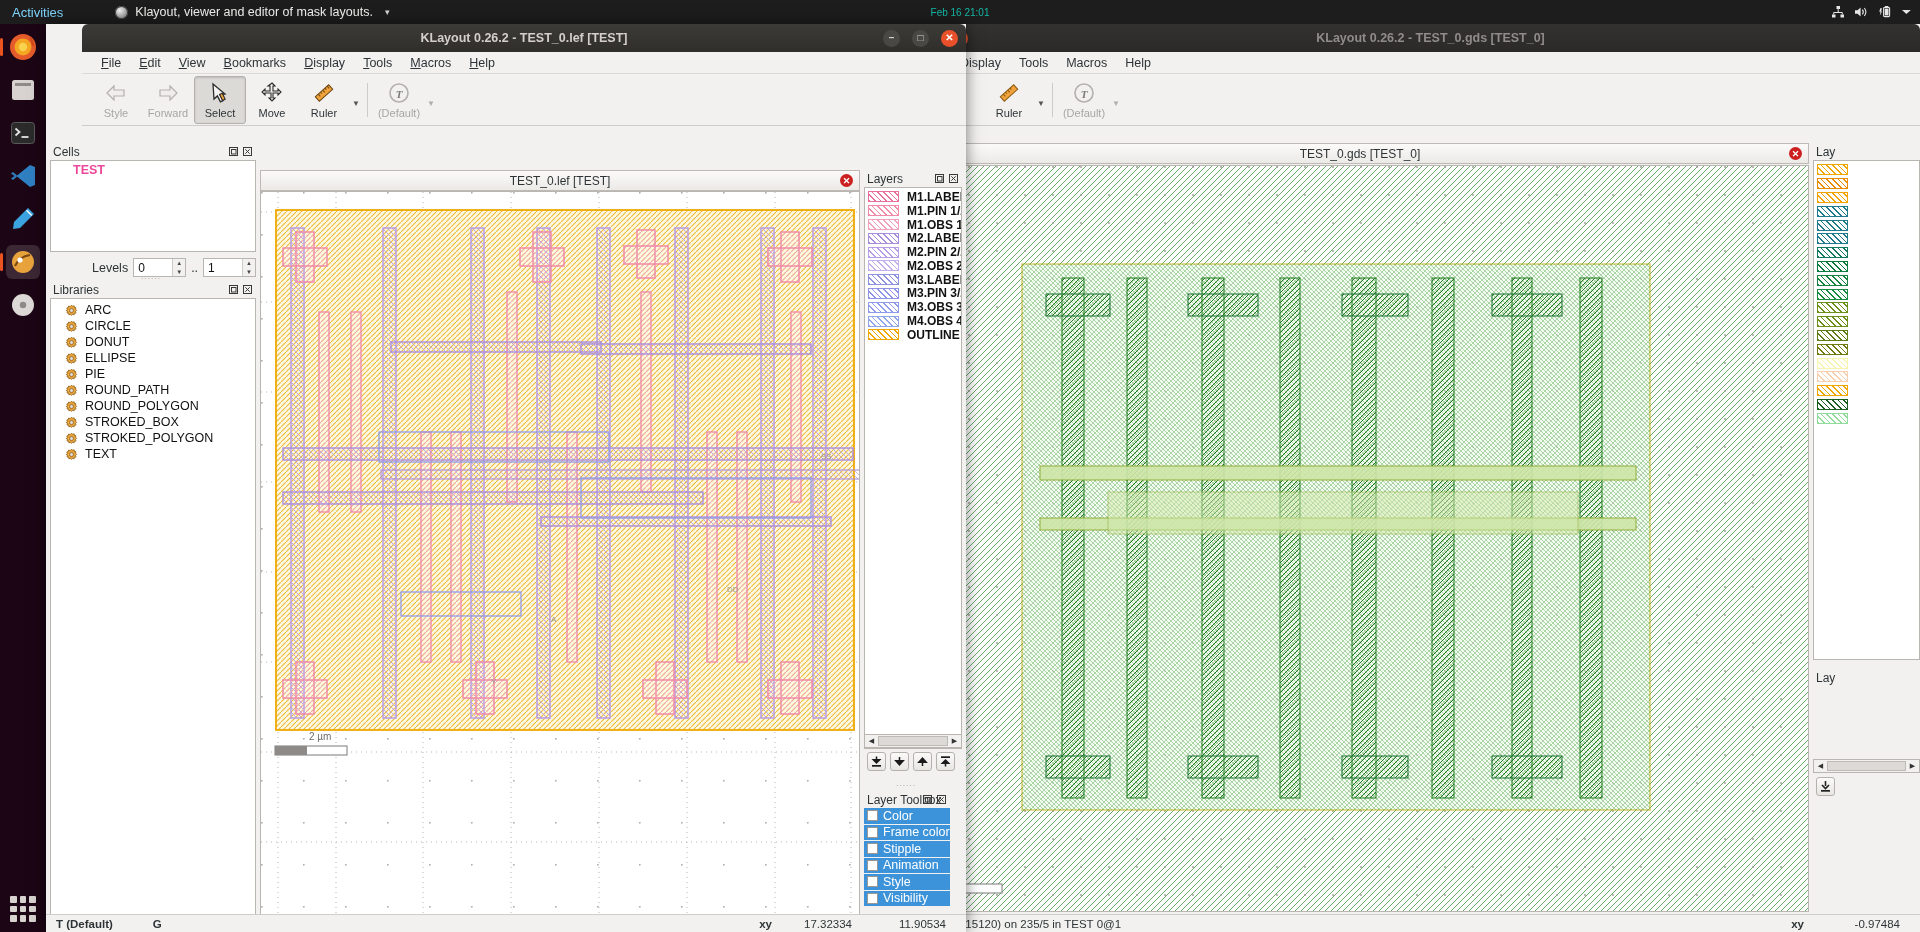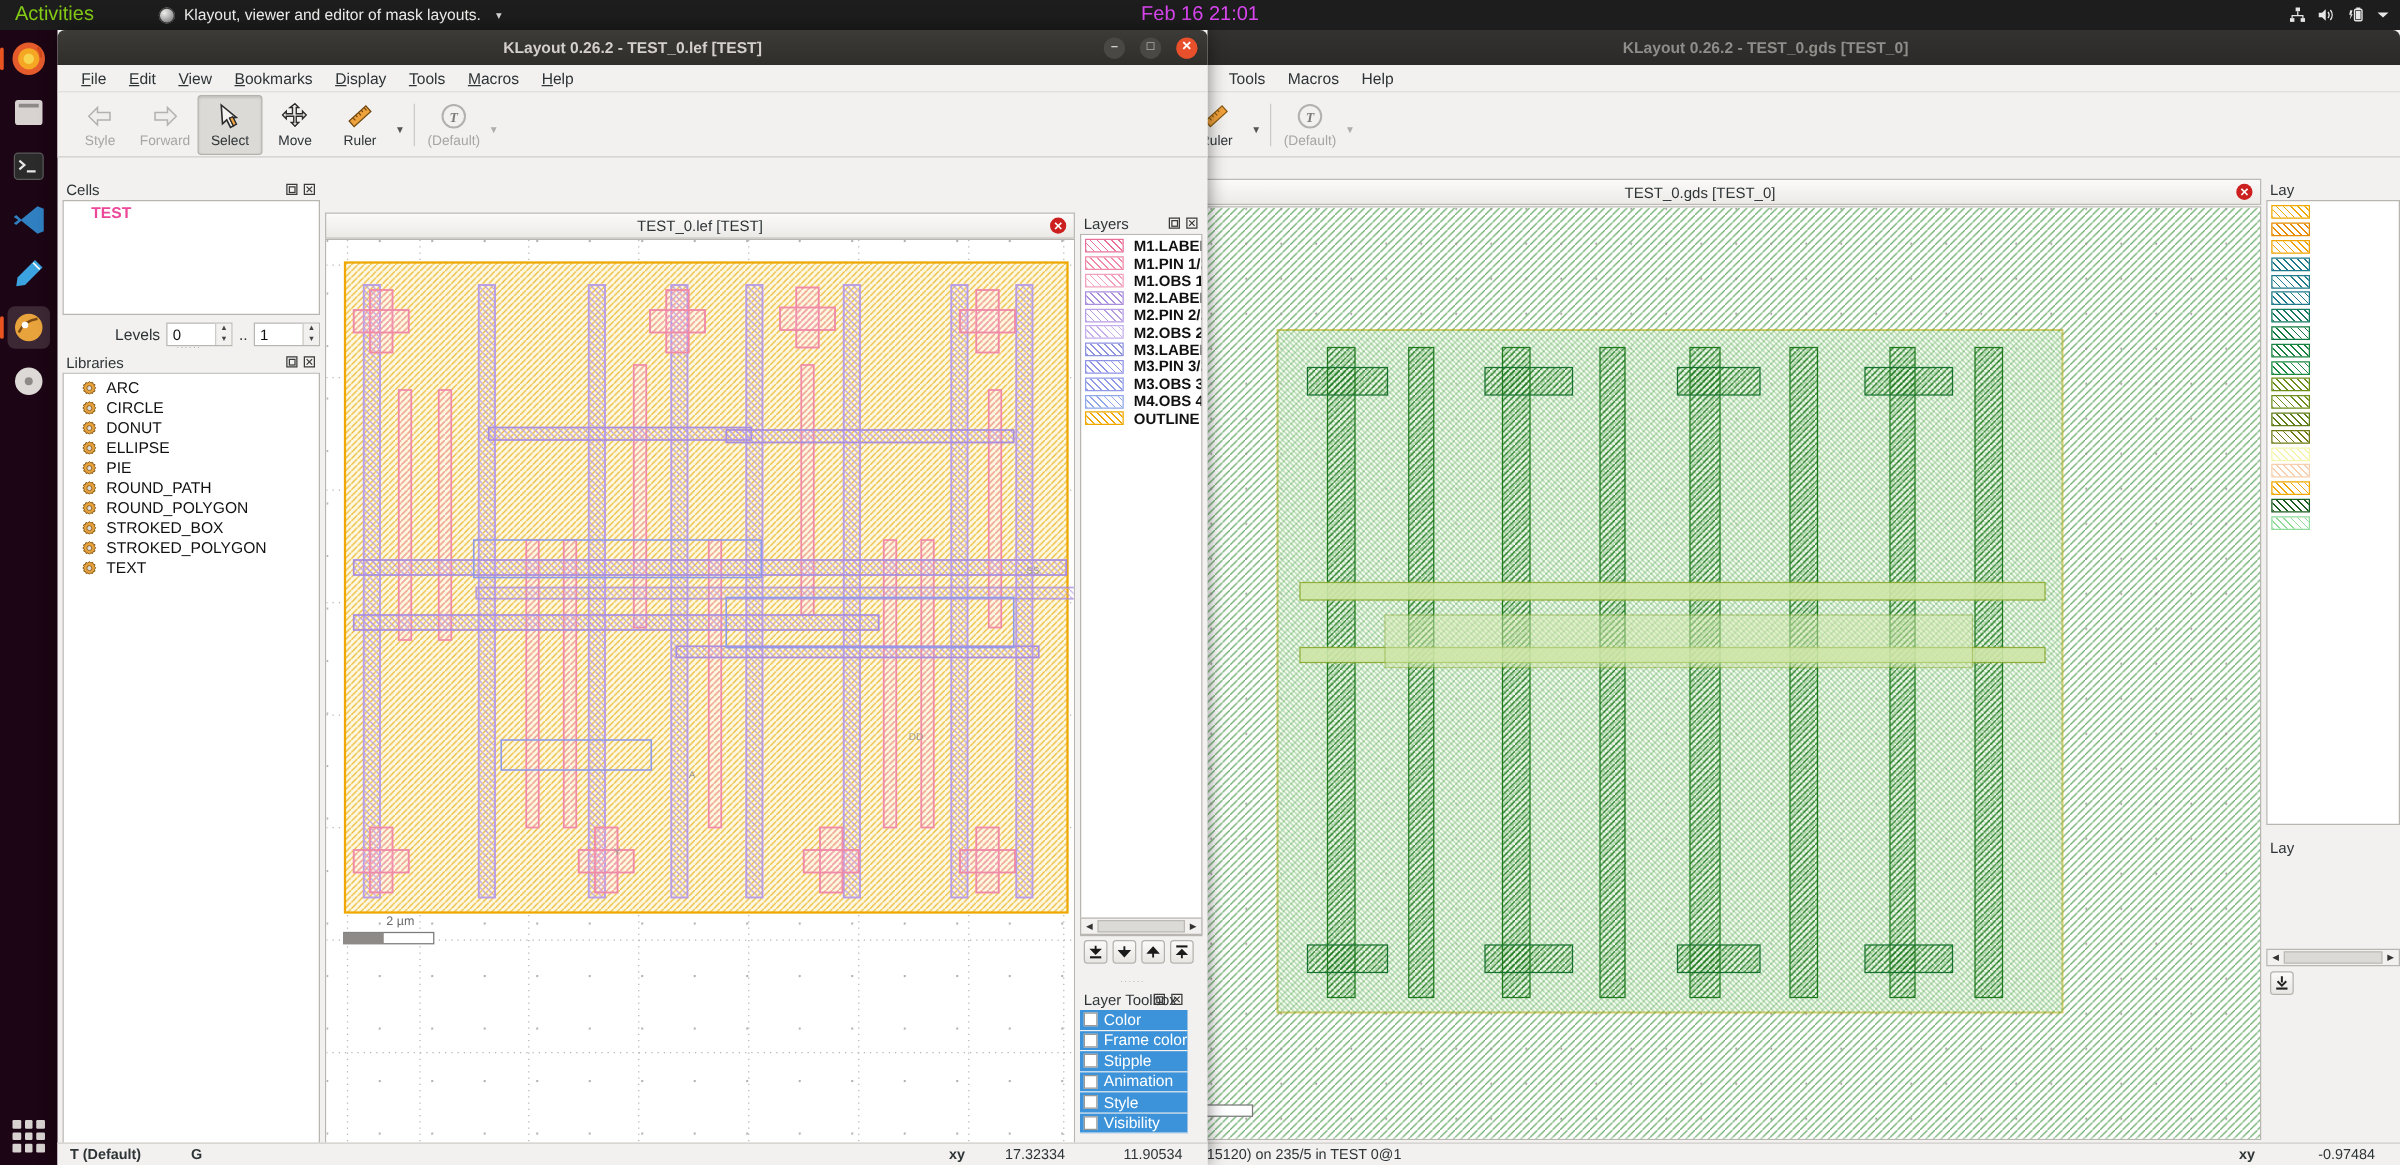--- a/index.html
+++ b/index.html
@@ -3,46 +3,46 @@
 <meta charset="utf-8">
 <style>
   * { box-sizing: border-box; margin:0; padding:0; }
   html,body { width:1920px; height:932px; overflow:hidden; background:#2c001e;
               font-family:"Liberation Sans", sans-serif; }
 
   
   #topbar { position:absolute; left:0; top:0; width:1920px; height:24px;
             background:#1d1d1d; color:#f2f1f0; font-size:12.5px;
             display:flex; align-items:center; }
-  #topbar .activities { padding:0 14px 0 12px; font-size:16px; color:#84cc16; }
+  #topbar .activities { padding:0 14px 0 12px; font-size:13px; color:#7dd3fc; }
   #topbar .appname { display:flex; align-items:center; gap:7px; margin-left:38px; }
   #topbar .appicon { width:13px; height:13px; border-radius:50%;
       background:radial-gradient(circle at 35% 35%, #f2f1f0 0%, #a5a5a5 55%, #6b6b6b 100%);
       box-shadow:inset 0 0 0 1px #3a3a3a; }
   #topbar .caret { font-size:9px; margin-left:5px; color:#d6d6d6; }
   #topbar .clock { position:absolute; left:50%; transform:translateX(-50%);
-                   font-size:16px; color:#d946ef; }
+                   font-size:10px; color:#14b8a6; }
   #topbar .tray { position:absolute; right:8px; display:flex; align-items:center; gap:9px; }
   #topbar .tray svg { display:block; }
 
   
   #dock { position:absolute; left:0; top:24px; width:46px; height:908px;
           background:rgba(27,5,20,0.92); display:flex; flex-direction:column;
           align-items:center; padding-top:6px; gap:9px; }
   .dockitem { width:34px; height:34px; border-radius:6px; position:relative;
               display:flex; align-items:center; justify-content:center; }
   .dockitem.active::before { content:""; position:absolute; left:-6px; top:8px;
               width:3px; height:18px; background:#e95420; border-radius:2px; }
   .dockitem.sel { background:rgba(255,255,255,0.14); }
   #dock .grid { position:absolute; bottom:10px; width:26px; height:26px;
                 display:grid; grid-template-columns:repeat(3,1fr); gap:3px; }
   #dock .grid i { background:#d8d3d0; border-radius:1px; display:block; }
 
   
-  .win { position:absolute; background:#f2f1f0; }
+  .win { position:absolute; background:#f2f1f0;padding-left:36px; }
   .titlebar { height:28px; background:linear-gradient(#3c3b37,#2f2e2b);
               border-top-left-radius:6px; border-top-right-radius:6px;
               display:flex; align-items:center; justify-content:center;
               position:relative; color:#d4cfcc; font-size:12.5px; font-weight:bold; }
   .titlebar.inactive { background:linear-gradient(#333230,#2b2a28); color:#8f8c89; }
   .tb-btns { position:absolute; right:8px; display:flex; align-items:center; gap:12px; }
   .tb-btn { width:17px; height:17px; border-radius:50%; background:#4a4845;
             display:flex; align-items:center; justify-content:center;
             color:#d8d4d1; font-size:10px; line-height:1; }
   .tb-btn.close { background:#e8502b; color:#fff; }

